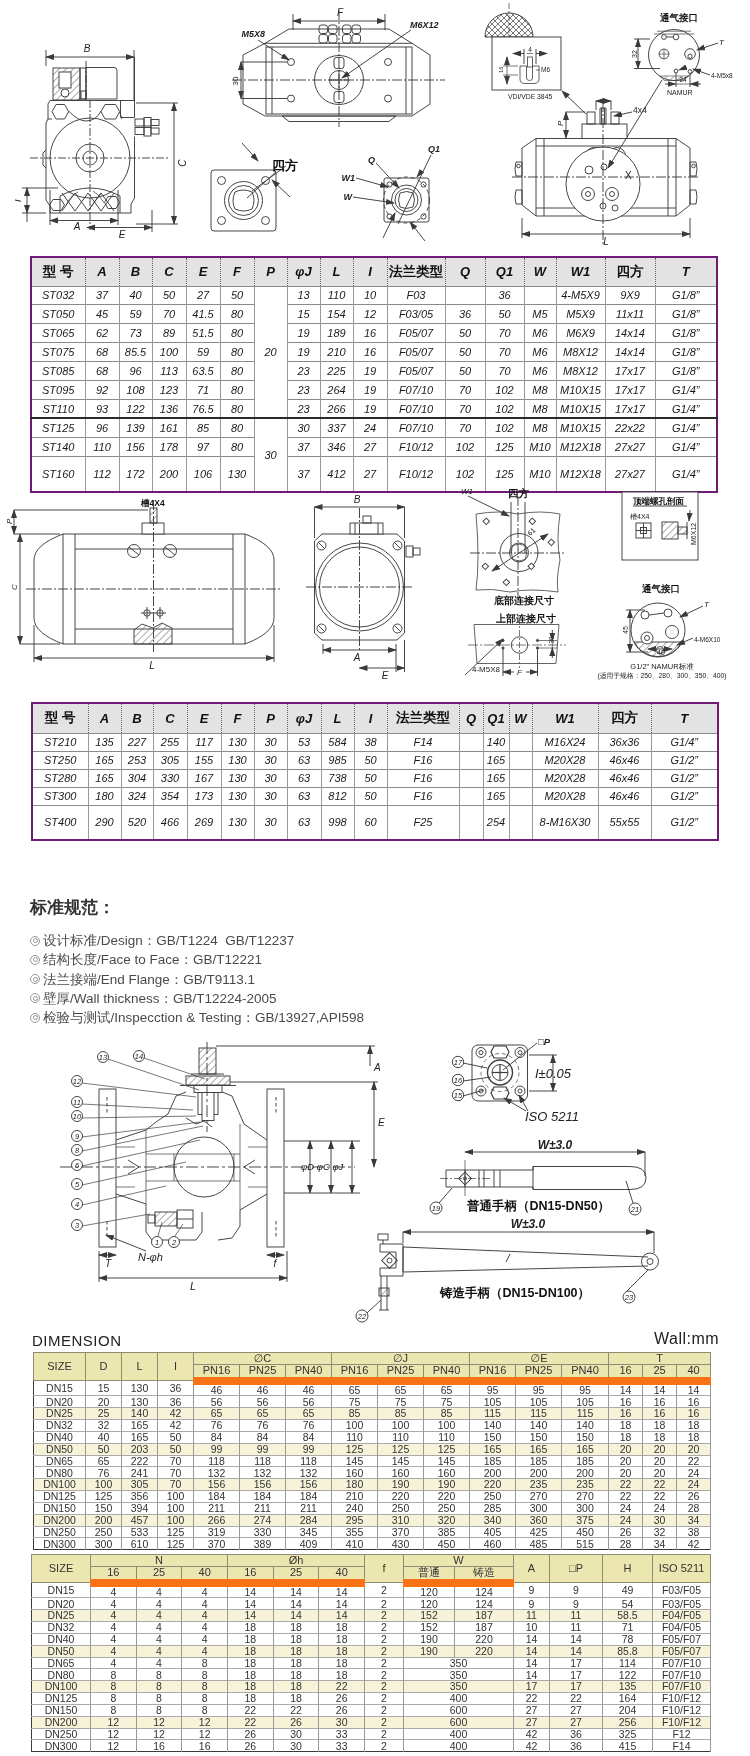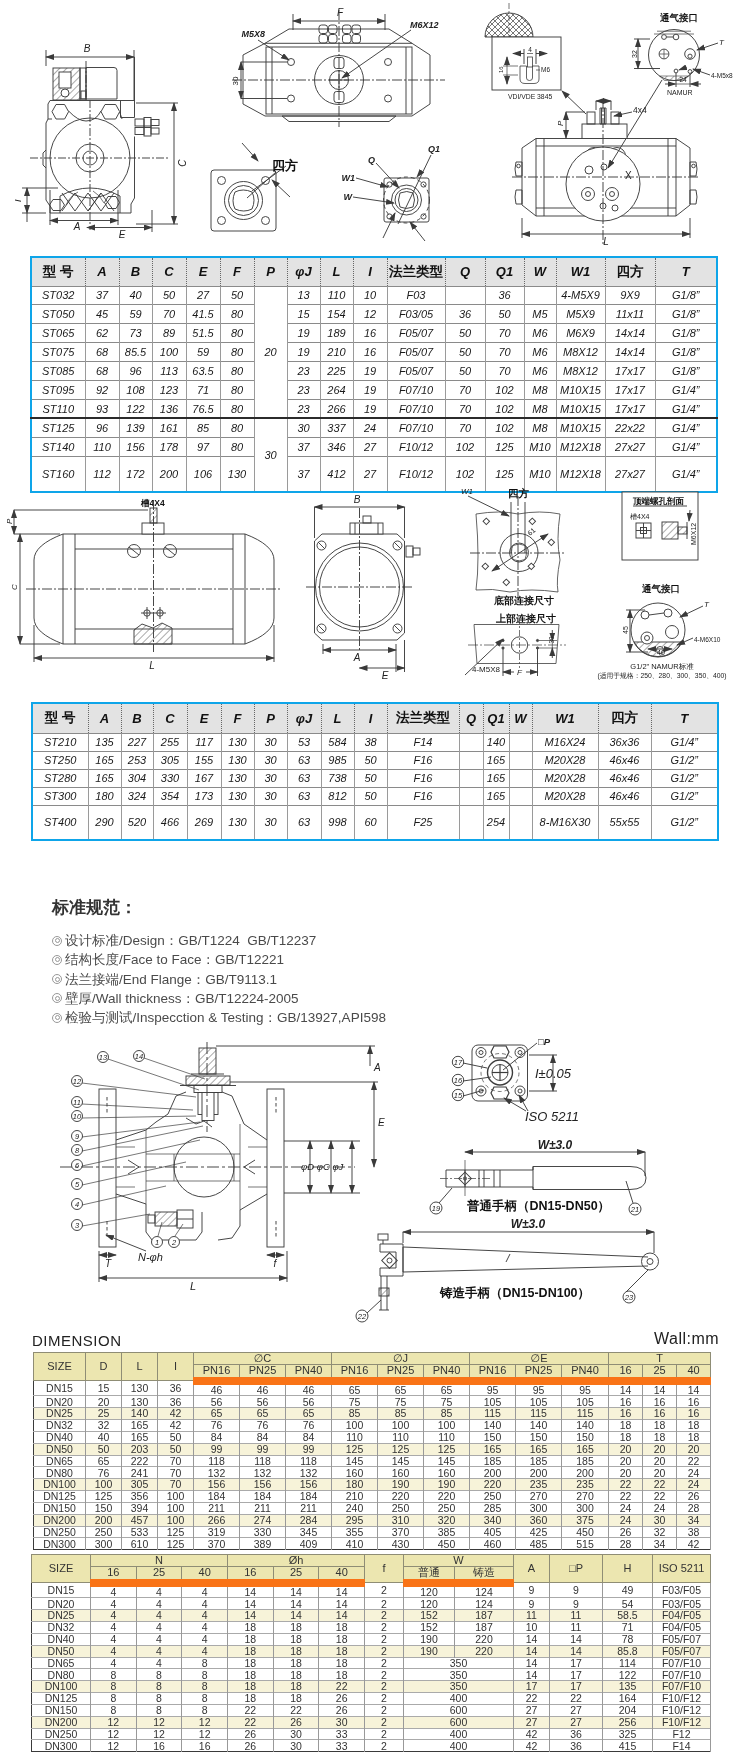--- a/index.html
+++ b/index.html
@@ -1,20 +1,20 @@
 <!DOCTYPE html>
 <html><head>
 <meta charset="utf-8">
 <style>
 html,body{margin:0;padding:0;background:#fff;}
 #page{position:relative;width:750px;height:1756px;background:#fff;overflow:hidden;
   font-family:"Liberation Sans",sans-serif;}
 .abs{position:absolute;}
 
-table.st{border-collapse:collapse;table-layout:fixed;border:2px solid #0ea5e9;}
+table.st{border-collapse:collapse;table-layout:fixed;border:2px solid #701a75;}
 table.st th{background:#e3e3e3;font:bold italic 13px "Liberation Sans",sans-serif;color:#111;
   border-right:1px dotted #666;padding:0;text-align:center;}
 table.st th.cjk{font-style:normal;font-size:13.5px;}
 table.st td{font:italic 11px "Liberation Sans",sans-serif;color:#1a1a1a;text-align:center;
   border-right:1px solid #9a9a9a;border-top:1px solid #8a8a8a;padding:0;background:#fff;}
 table.st tr.thick td{border-top:2px solid #2b2b2b;}
 table.st th:last-child, table.st td:last-child{border-right:none;}
 
 table.yt{border-collapse:collapse;table-layout:fixed;border:1.5px solid #3a3a3a;}
 table.yt th{background:#ece6b0;font:11px/1 "Liberation Sans",sans-serif;font-weight:normal;color:#333;
@@ -832,21 +832,21 @@
           <td></td>
           <td>254</td>
           <td></td>
           <td>8-M16X30</td>
           <td>55x55</td>
           <td>G1/2”</td>
         </tr>
 </tbody>
     </table>
 
-<div id="std" class="abs" style="left:52px;top:896px;width:640px;">
+<div id="std" class="abs" style="left:30px;top:896px;width:640px;">
 <div class="t">标准规范：</div>
 <div class="l"><span class="b"><i></i></span>设计标准/Design：GB/T1224&nbsp;&nbsp;GB/T12237</div>
 <div class="l"><span class="b"><i></i></span>结构长度/Face to Face：GB/T12221</div>
 <div class="l"><span class="b"><i></i></span>法兰接端/End Flange：GB/T9113.1</div>
 <div class="l"><span class="b"><i></i></span>壁厚/Wall thickness：GB/T12224-2005</div>
 <div class="l"><span class="b"><i></i></span>检验与测试/Inspecction &amp; Testing：GB/13927,API598</div>
 </div>
 
 <svg class="abs" style="left:0;top:1035px" width="750" height="300" viewBox="0 1035 750 300">
 <g fill="none" stroke="#3d3d3d" stroke-width="0.95">

